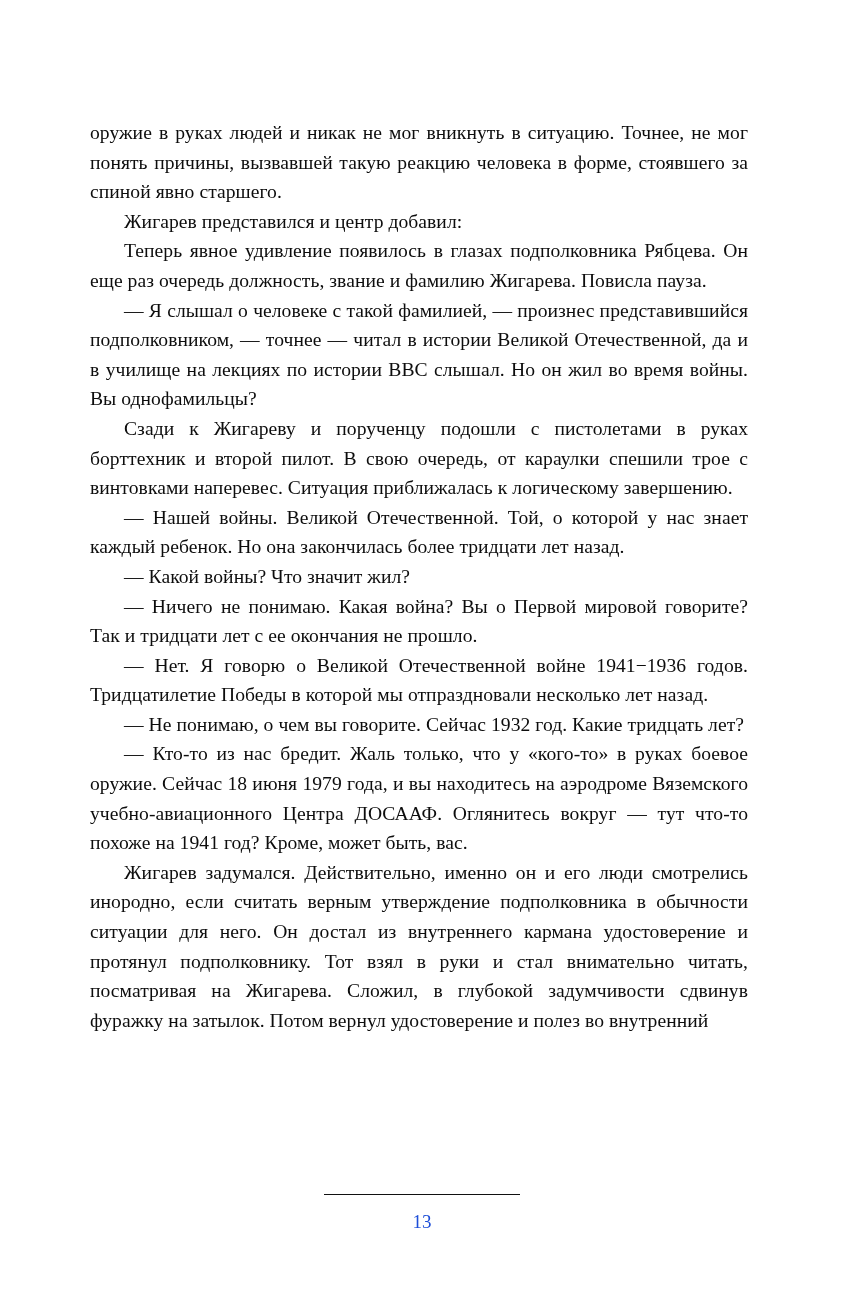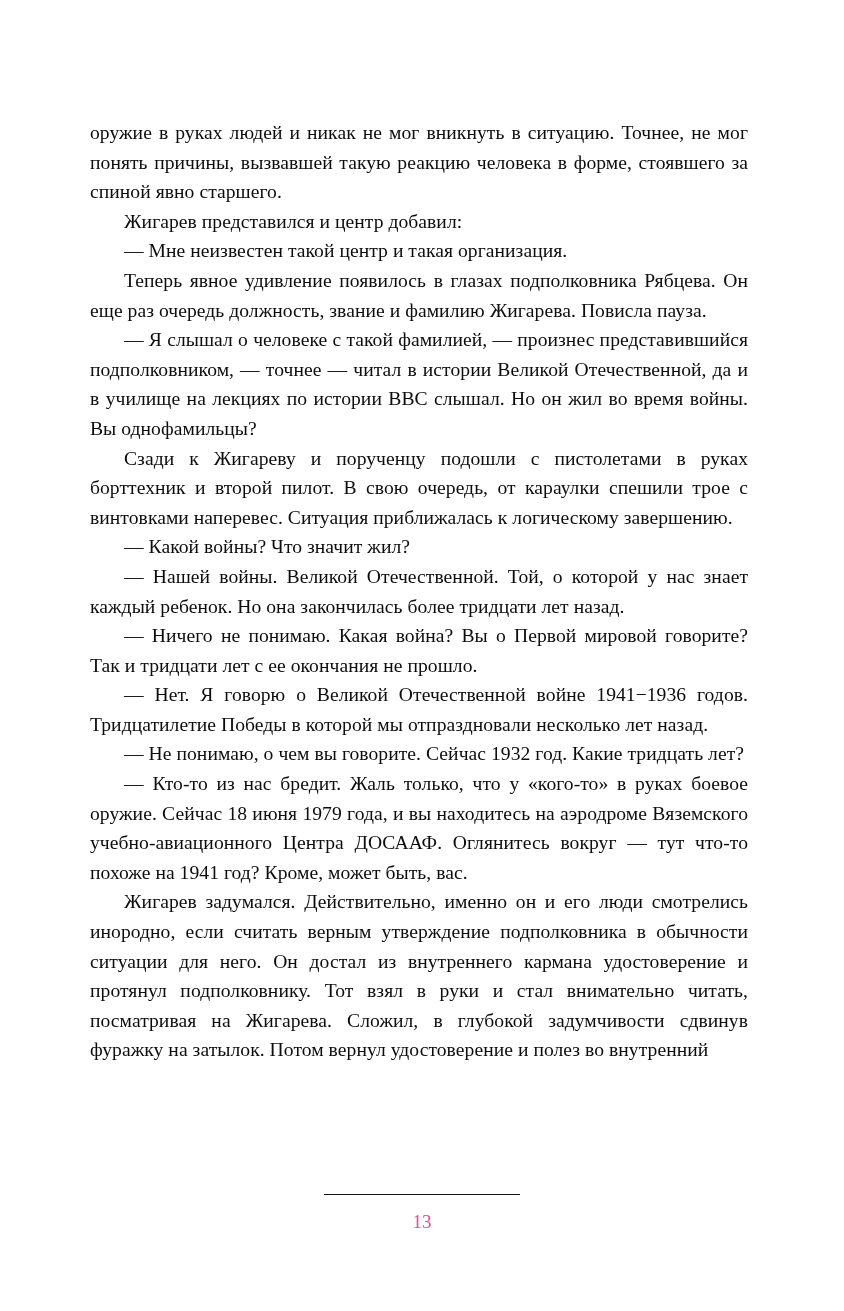--- a/index.html
+++ b/index.html
@@ -45,37 +45,36 @@
   }
   .footer-rule {
     width: 196px;
     height: 0;
     margin: 0 auto 16px auto;
     border-top: 1.6px solid #111111;
   }
   .page-number {
     font-size: 19px;
     line-height: 22px;
-    color: #ec4899;
+    color: #1d4ed8;
   }
 </style>
 </head>
 <body>
 
 <div class="page">
 
   <div class="text-block">
     <p class="para no-indent">оружие в руках людей и никак не мог вникнуть в ситуацию. Точнее, не мог понять причины, вызвавшей такую реакцию человека в форме, стоявшего за спиной явно старшего.</p>
     <p class="para">Жигарев представился и центр добавил:</p>
-    <p class="para">— Мне неизвестен такой центр и такая организация.</p>
     <p class="para">Теперь явное удивление появилось в глазах подполковника Рябцева. Он еще раз очередь должность, звание и фамилию Жигарева. Повисла пауза.</p>
     <p class="para">— Я слышал о человеке с такой фамилией, — произнес представившийся подполковником, — точнее — читал в истории Великой Отечественной, да и в училище на лекциях по истории ВВС слышал. Но он жил во время войны. Вы однофамильцы?</p>
     <p class="para">Сзади к Жигареву и порученцу подошли с пистолетами в руках борттехник и второй пилот. В свою очередь, от караулки спешили трое с винтовками наперевес. Ситуация приближалась к логическому завершению.</p>
+    <p class="para">— Нашей войны. Великой Отечественной. Той, о которой у нас знает каждый ребенок. Но она закончилась более тридцати лет назад.</p>
     <p class="para">— Какой войны? Что значит жил?</p>
-    <p class="para">— Нашей войны. Великой Отечественной. Той, о которой у нас знает каждый ребенок. Но она закончилась более тридцати лет назад.</p>
     <p class="para">— Ничего не понимаю. Какая война? Вы о Первой мировой говорите? Так и тридцати лет с ее окончания не прошло.</p>
     <p class="para">— Нет. Я говорю о Великой Отечественной войне 1941−1936 годов. Тридцатилетие Победы в которой мы отпраздновали несколько лет назад.</p>
     <p class="para">— Не понимаю, о чем вы говорите. Сейчас 1932 год. Какие тридцать лет?</p>
     <p class="para">— Кто-то из нас бредит. Жаль только, что у «кого-то» в руках боевое оружие. Сейчас 18 июня 1979 года, и вы находитесь на аэродроме Вяземского учебно-авиационного Центра ДОСААФ. Оглянитесь вокруг — тут что-то похоже на 1941 год? Кроме, может быть, вас.</p>
     <p class="para">Жигарев задумался. Действительно, именно он и его люди смотрелись инородно, если считать верным утверждение подполковника в обычности ситуации для него. Он достал из внутреннего кармана удостоверение и протянул подполковнику. Тот взял в руки и стал внимательно читать, посматривая на Жигарева. Сложил, в глубокой задумчивости сдвинув фуражку на затылок. Потом вернул удостоверение и полез во внутренний</p>
   </div>
 
   <div class="footer">
     <div class="footer-rule"></div>
     <div class="page-number">13</div>

